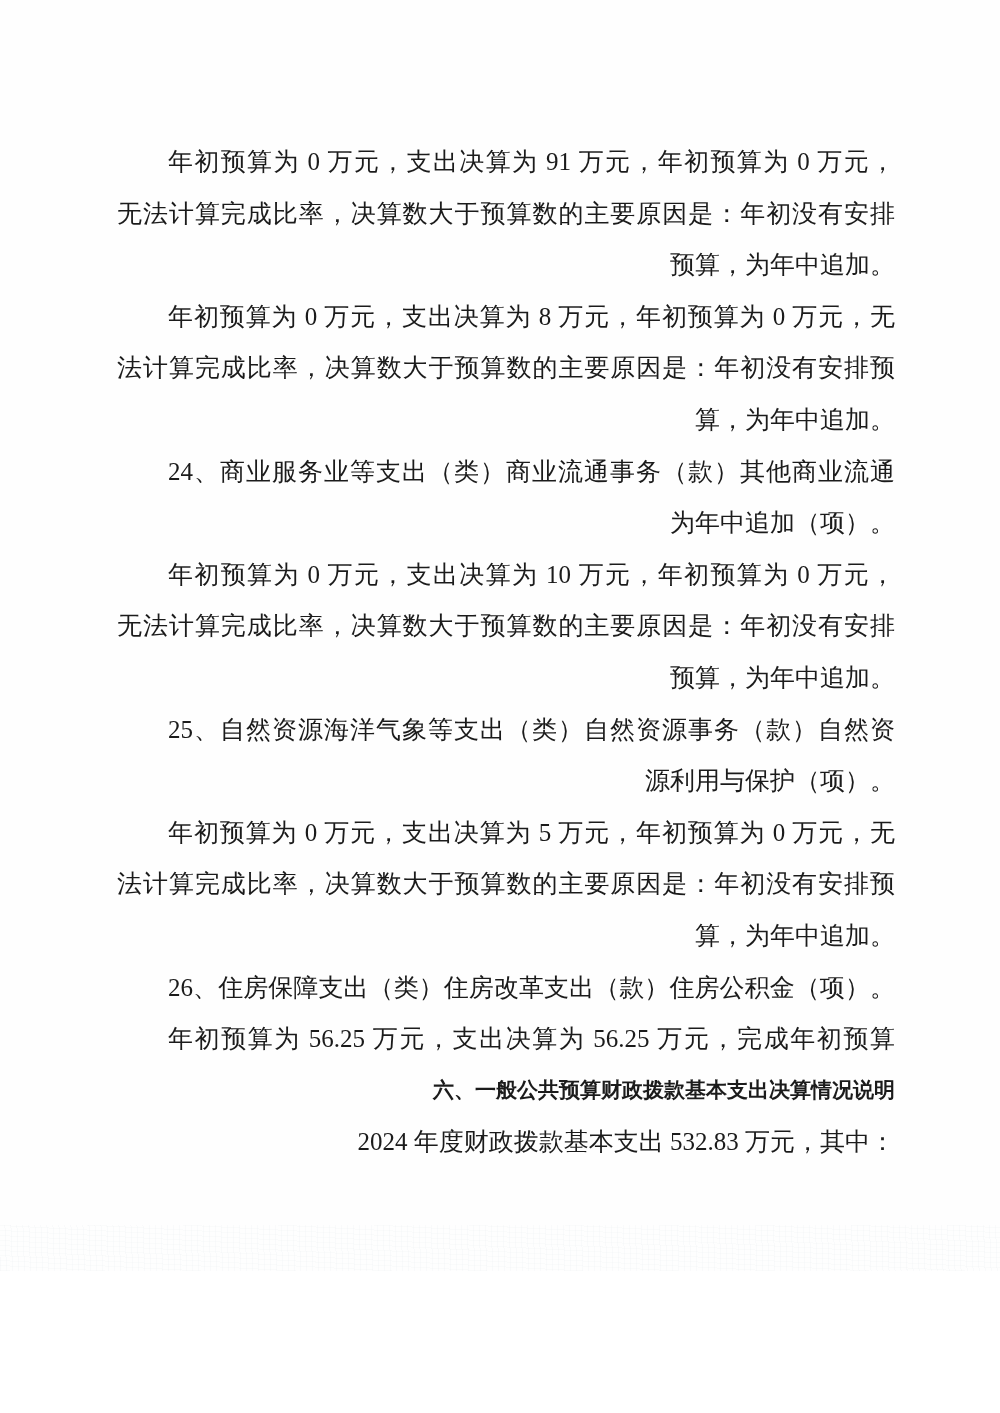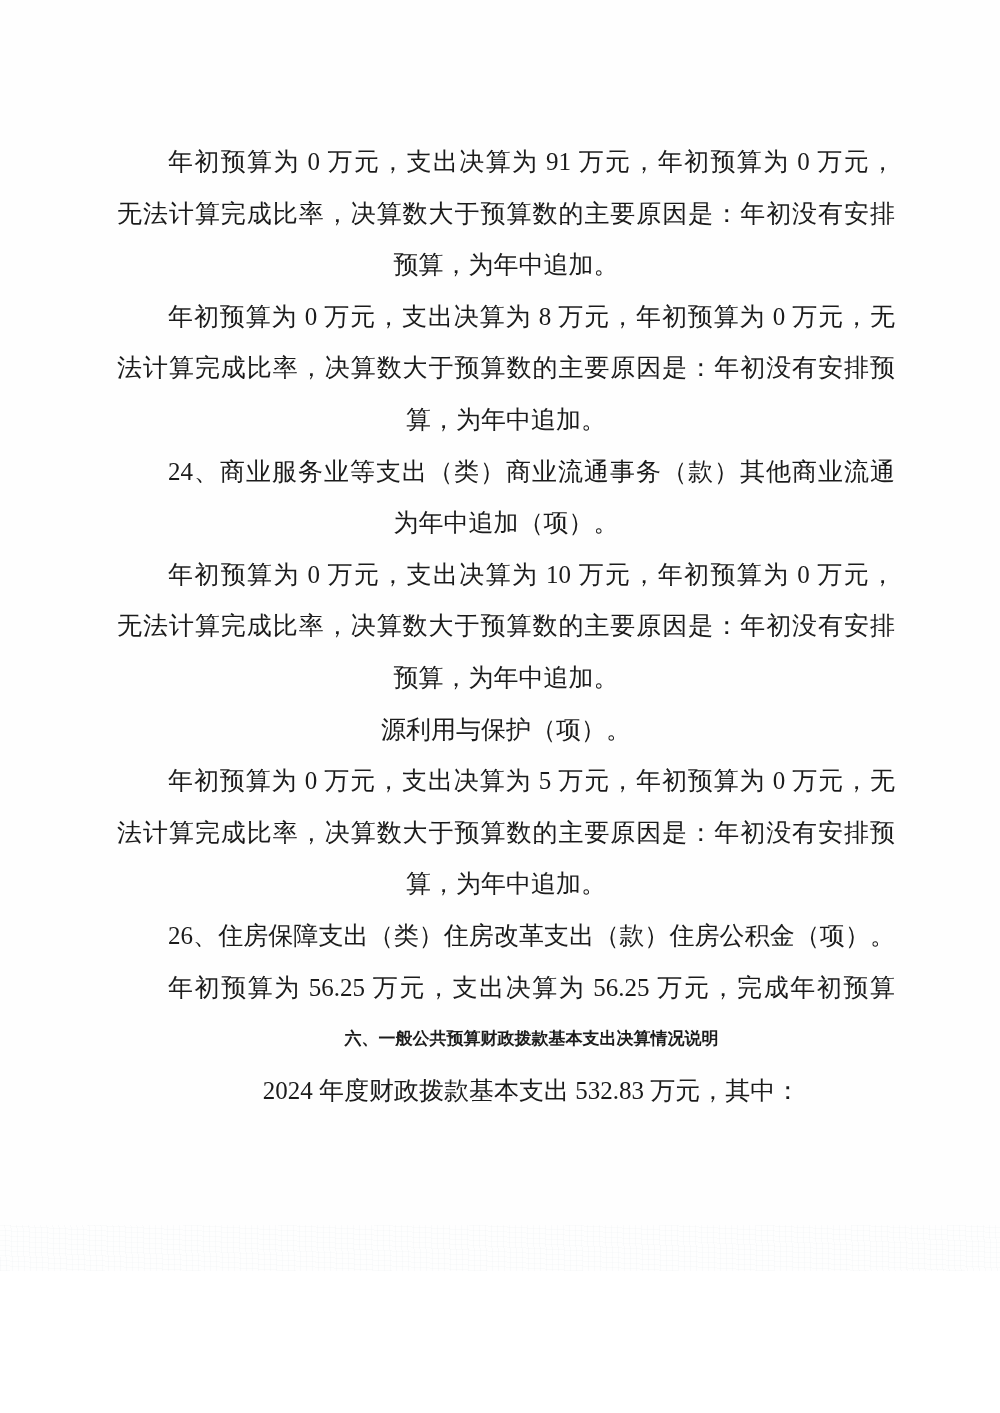--- a/index.html
+++ b/index.html
@@ -20,35 +20,35 @@
     position: absolute;
     left: 117px;
     top: 136px;
     width: 778px;
     font-size: 25px;
     line-height: 51.6px;
   }
   .line {
     height: 51.6px;
     white-space: nowrap;
-    text-align: center;
+    text-align: right;
   }
   .line.justify {
     text-align: justify;
     text-align-last: justify;
   }
   .line.indent {
     padding-left: 51px;
   }
   .line.indent.justify {
     width: 727px; 
   }
   .line.bold {
     font-weight: 700;
-    font-size: 17px;
+    font-size: 21px;
   }
   .page-number {
     position: absolute;
     top: 1281px;
     left: 0;
     width: 980px;
     text-align: left;
     font-size: 21px;
     color: #6d28d9;
     letter-spacing: 2px;
@@ -78,20 +78,21 @@
       <div class="line justify">无法计算完成比率，决算数大于预算数的主要原因是：年初没有安排</div>
       <div class="line">预算，为年中追加。</div>
       <div class="line indent justify">年初预算为 0 万元，支出决算为 8 万元，年初预算为 0 万元，无</div>
       <div class="line justify">法计算完成比率，决算数大于预算数的主要原因是：年初没有安排预</div>
       <div class="line">算，为年中追加。</div>
       <div class="line indent justify">24、商业服务业等支出（类）商业流通事务（款）其他商业流通</div>
       <div class="line">为年中追加（项）。</div>
       <div class="line indent justify">年初预算为 0 万元，支出决算为 10 万元，年初预算为 0 万元，</div>
       <div class="line justify">无法计算完成比率，决算数大于预算数的主要原因是：年初没有安排</div>
       <div class="line">预算，为年中追加。</div>
+      <div class="line indent justify">25、自然资源海洋气象等支出（类）自然资源事务（款）自然资</div>
       <div class="line">源利用与保护（项）。</div>
       <div class="line indent justify">年初预算为 0 万元，支出决算为 5 万元，年初预算为 0 万元，无</div>
       <div class="line justify">法计算完成比率，决算数大于预算数的主要原因是：年初没有安排预</div>
       <div class="line">算，为年中追加。</div>
       <div class="line indent justify">26、住房保障支出（类）住房改革支出（款）住房公积金（项）。</div>
       <div class="line indent justify">年初预算为 56.25 万元，支出决算为 56.25 万元，完成年初预算</div>
       <div class="line indent bold">六、一般公共预算财政拨款基本支出决算情况说明</div>
       <div class="line indent">2024 年度财政拨款基本支出 532.83 万元，其中：</div>
     </div>
 

